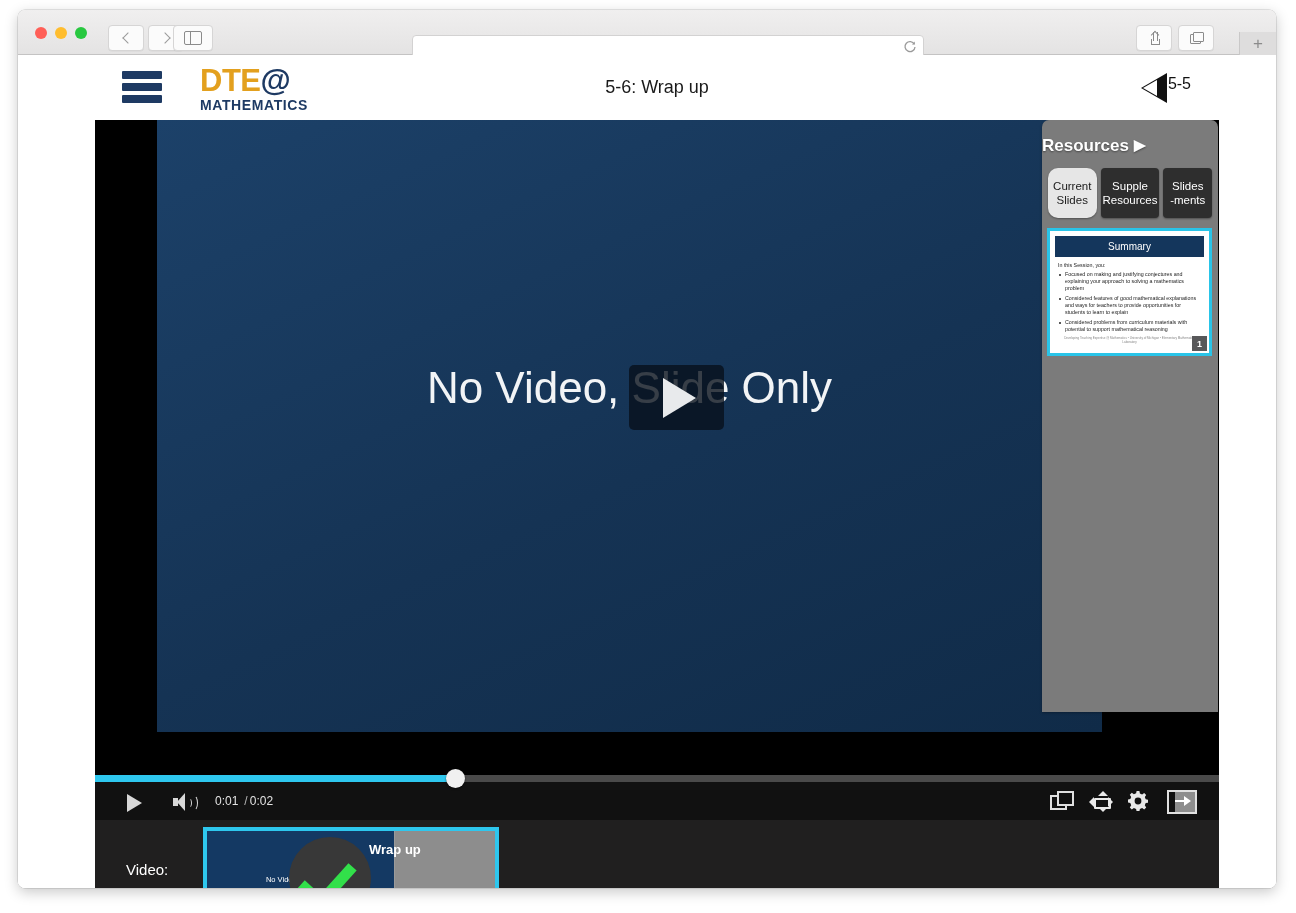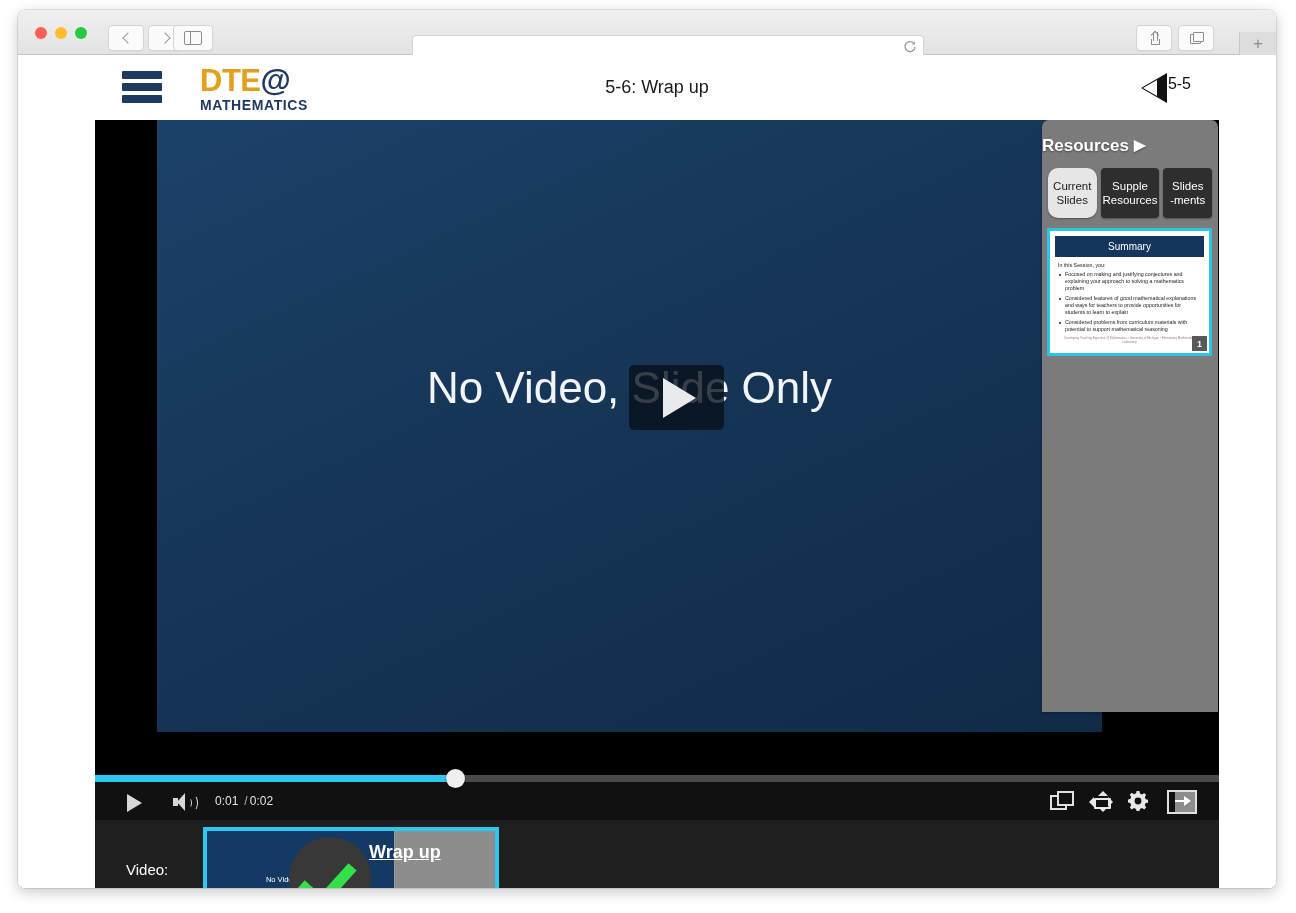--- a/index.html
+++ b/index.html
@@ -277,21 +277,21 @@
   #video-thumb {
     position: absolute; left: 108px; top: 7px;
     width: 296px; height: 104px;
     border: 4px solid #2ec7ee;
     background: #8d8d8d;
     box-sizing: border-box;
     overflow: hidden;
   }
   #vt-slide { position: absolute; left: 0; top: 0; width: 187px; height: 96px; background: #143963; border-right: 1px solid #9a9a9a; }
   #vt-slide-text { position: absolute; left: 0; right: 0; top: 44px; text-align: center; font-size: 7.5px; color: #ffffff; }
-  #vt-caption { position: absolute; left: 162px; top: 11px; font-size: 18px; color: #ffffff; font-weight: bold; text-decoration: underline; }
+  #vt-caption { position: absolute; left: 162px; top: 11px; font-size: 13px; color: #ffffff; font-weight: bold; }
   #vt-check-circle {
     position: absolute; left: 82px; top: 6px;
     width: 82px; height: 82px; border-radius: 50%;
     background: #383838;
   }
   #vt-check {
     position: absolute; left: 22px; top: 16px;
     width: 21px; height: 42px;
     border-right: 11px solid #32e04a;
     border-bottom: 11px solid #32e04a;

